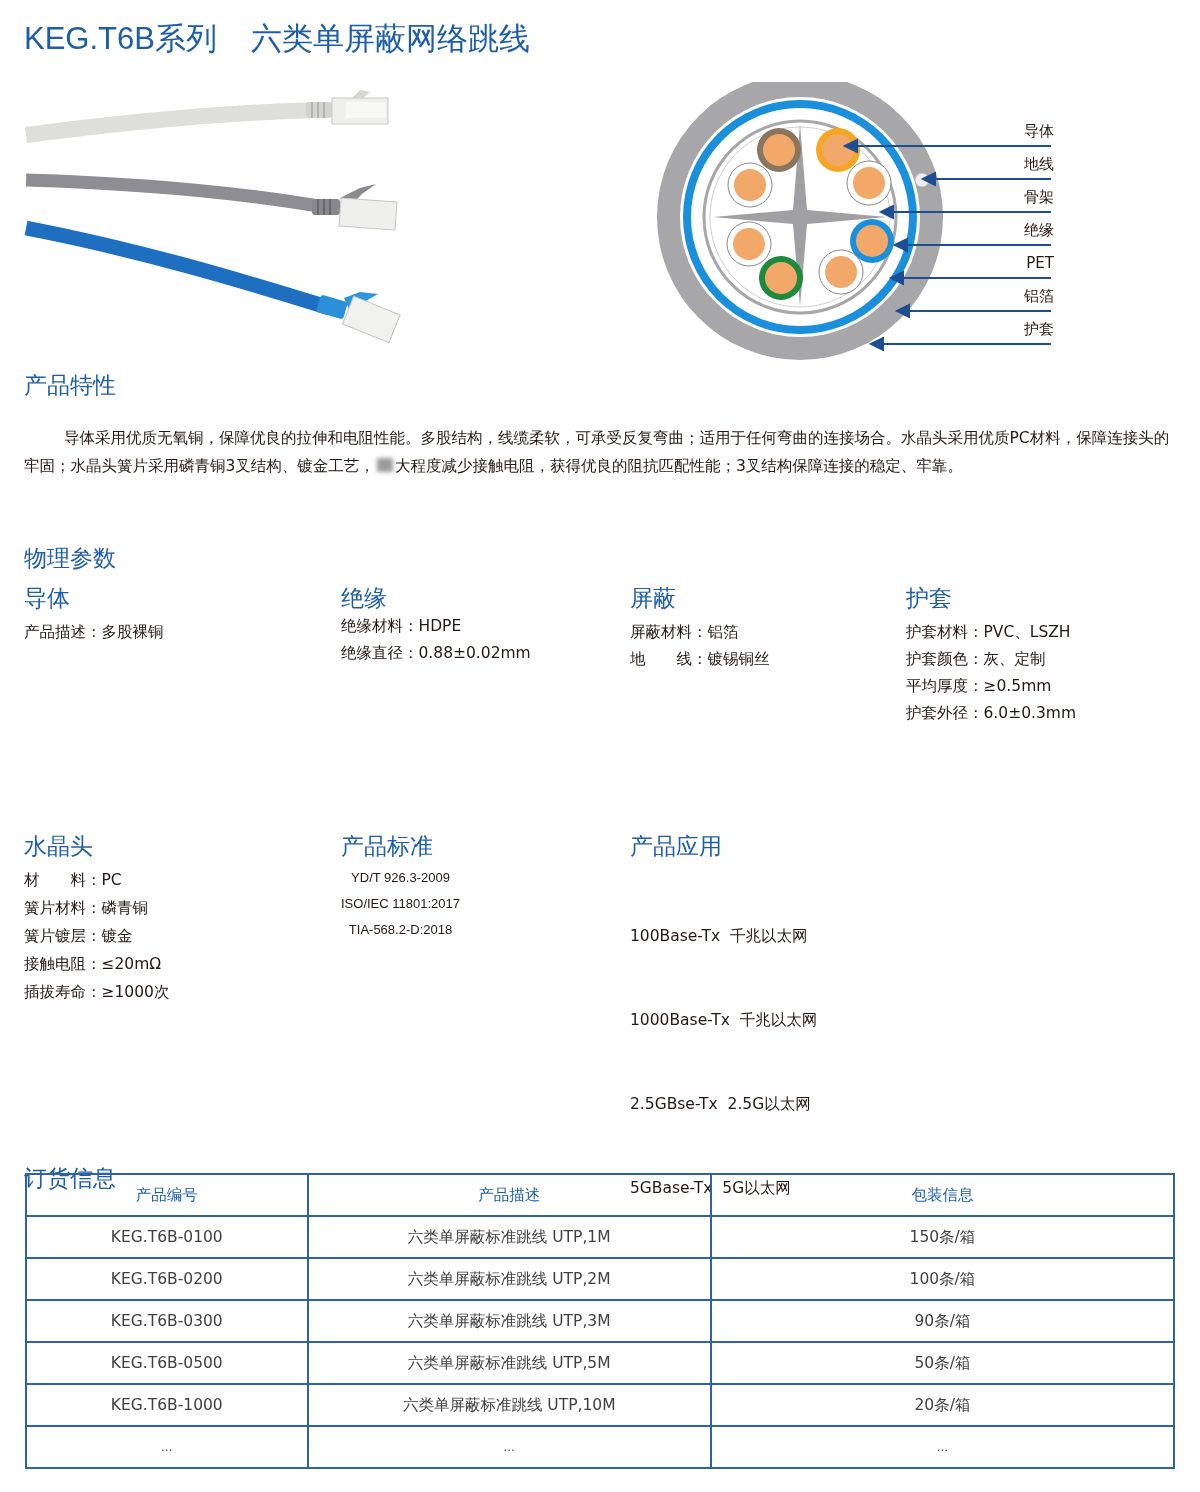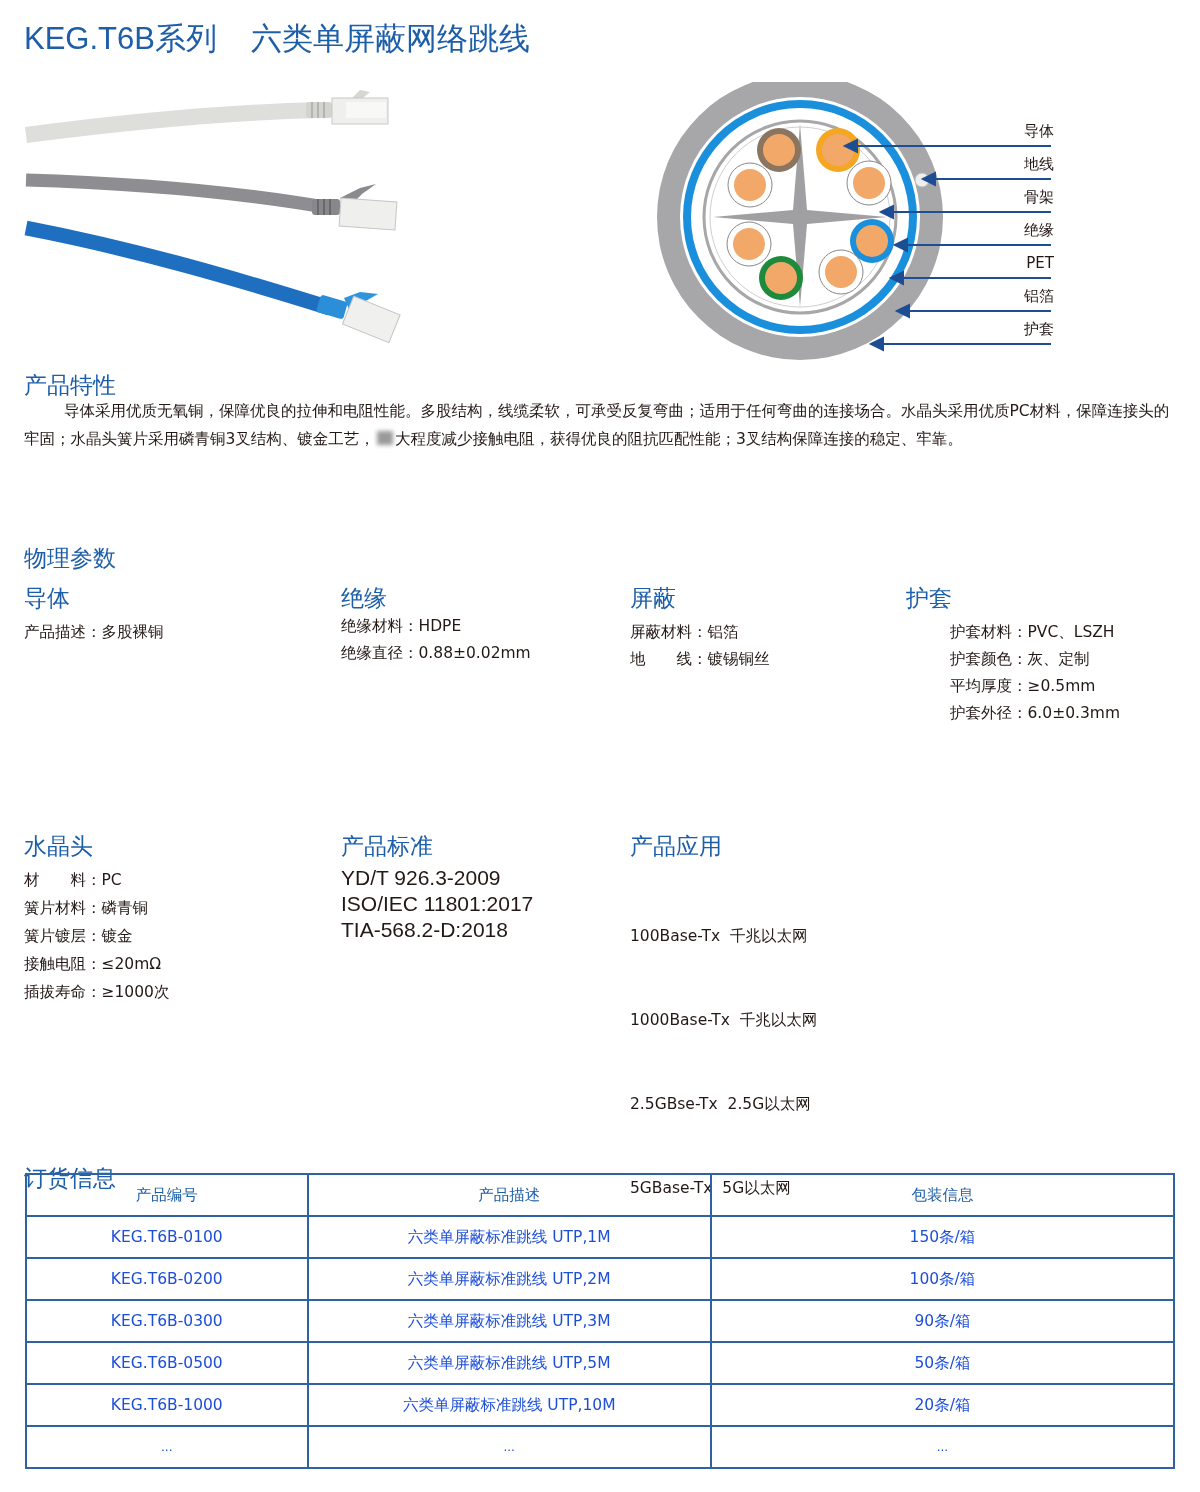--- a/index.html
+++ b/index.html
@@ -3,28 +3,28 @@
 <meta charset="utf-8">
 <style>
   * { box-sizing: border-box; margin: 0; padding: 0; }
   html, body { width: 1200px; height: 1492px; background: #ffffff; overflow: hidden; }
   body { position: relative; font-family: "DejaVu Sans", "Liberation Sans", sans-serif; color: #231815; }
   .abs { position: absolute; }
   .title { left: 24px; top: 18px; font-size: 31px; color: #1d5ea8; white-space: nowrap; letter-spacing: 0px; font-family: "Liberation Sans", "DejaVu Sans", sans-serif; text-align: center; }
   .title .gap { display: inline-block; width: 34px; }
   .h2 { font-size: 23px; color: #1d5ea8; white-space: nowrap; }
   .h3 { font-size: 23px; color: #1d5ea8; white-space: nowrap; }
-  .para { left: 24px; top: 397px; width: 1160px; font-size: 15.5px; line-height: 28px; color: #231815; text-indent: 40px; }
+  .para { left: 24px; top: 424px; width: 1160px; font-size: 15.5px; line-height: 28px; color: #231815; text-indent: 40px; }
   .para .blur { display: inline-block; width: 16px; height: 14px; background: #9a9a9a; filter: blur(2px); vertical-align: -1px; margin: 0 2px; }
   .specs { font-size: 15.5px; line-height: 27px; color: #231815; white-space: nowrap; }
   .specs div { height: 27px; }
-  .std { font-family: "Liberation Sans", sans-serif; font-size: 21px; line-height: 26px; }
+  .std { font-family: "Liberation Sans", sans-serif; font-size: 13px; line-height: 26px; text-align: center; }
   .legend-label { font-size: 15px; color: #231815; white-space: nowrap; text-align: right; width: 60px; }
   table.order { position: absolute; left: 25px; top: 1173px; width: 1150px; border-collapse: collapse; }
-  table.order td, table.order th { border: 2px solid #2f62a0; height: 42px; text-align: center; font-weight: normal; font-size: 15.5px; color: #1d4ed8; }
+  table.order td, table.order th { border: 2px solid #2f62a0; height: 42px; text-align: center; font-weight: normal; font-size: 15.5px; color: #404040; }
   table.order th { color: #1d5ea8; }
 </style>
 </head>
 <body>
 
 <div class="abs title">
   <span>KEG.T6B系列</span><span class="gap"></span><span>六类单屏蔽网络跳线</span>
 </div>
 
 <svg class="abs" style="left:20px;top:80px;" width="400" height="270">
@@ -131,21 +131,21 @@
   <div>绝缘直径：0.88±0.02mm</div>
 </div>
 
 <div class="abs h3" style="left:630px;top:583px;">屏蔽</div>
 <div class="abs specs" style="left:630px;top:619px;">
   <div>屏蔽材料：铝箔</div>
   <div>地　　线：镀锡铜丝</div>
 </div>
 
 <div class="abs h3" style="left:906px;top:583px;">护套</div>
-<div class="abs specs" style="left:906px;top:619px;margin-left:44px;">
+<div class="abs specs" style="left:906px;top:619px;">
   <div>护套材料：PVC、LSZH</div>
   <div>护套颜色：灰、定制</div>
   <div>平均厚度：≥0.5mm</div>
   <div>护套外径：6.0±0.3mm</div>
 </div>
 
 <div class="abs h3" style="left:24px;top:831px;">水晶头</div>
 <div class="abs specs" style="left:24px;top:866px;line-height:28px;">
   <div style="height:28px">材　　料：PC</div>
   <div style="height:28px">簧片材料：磷青铜</div>

